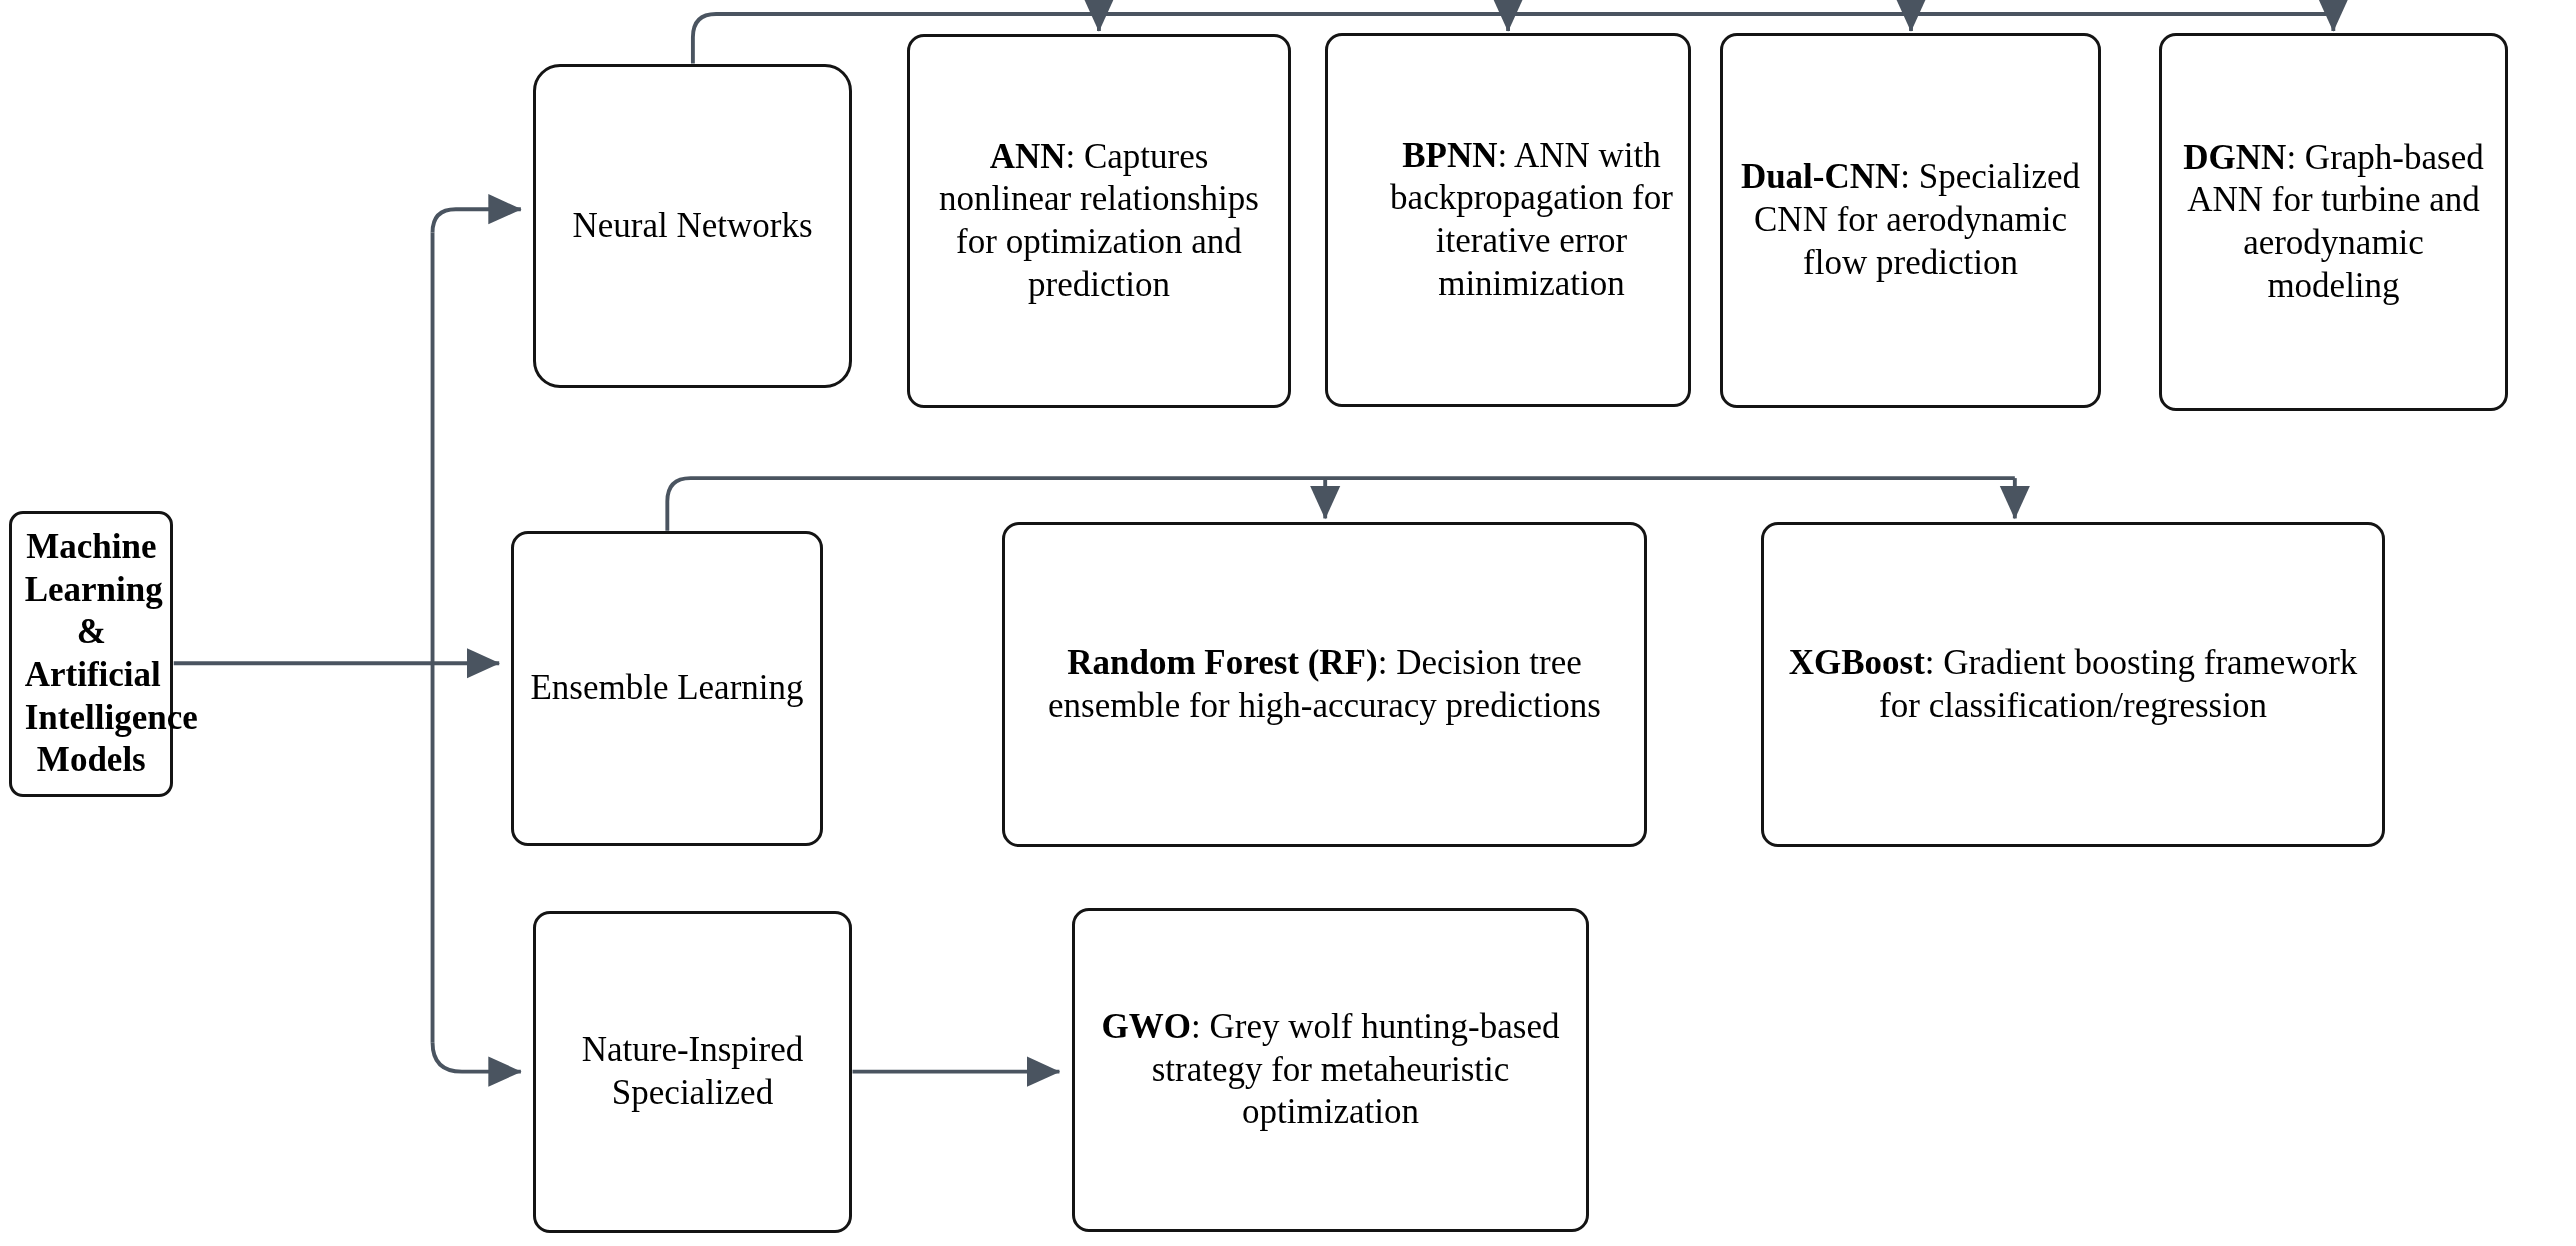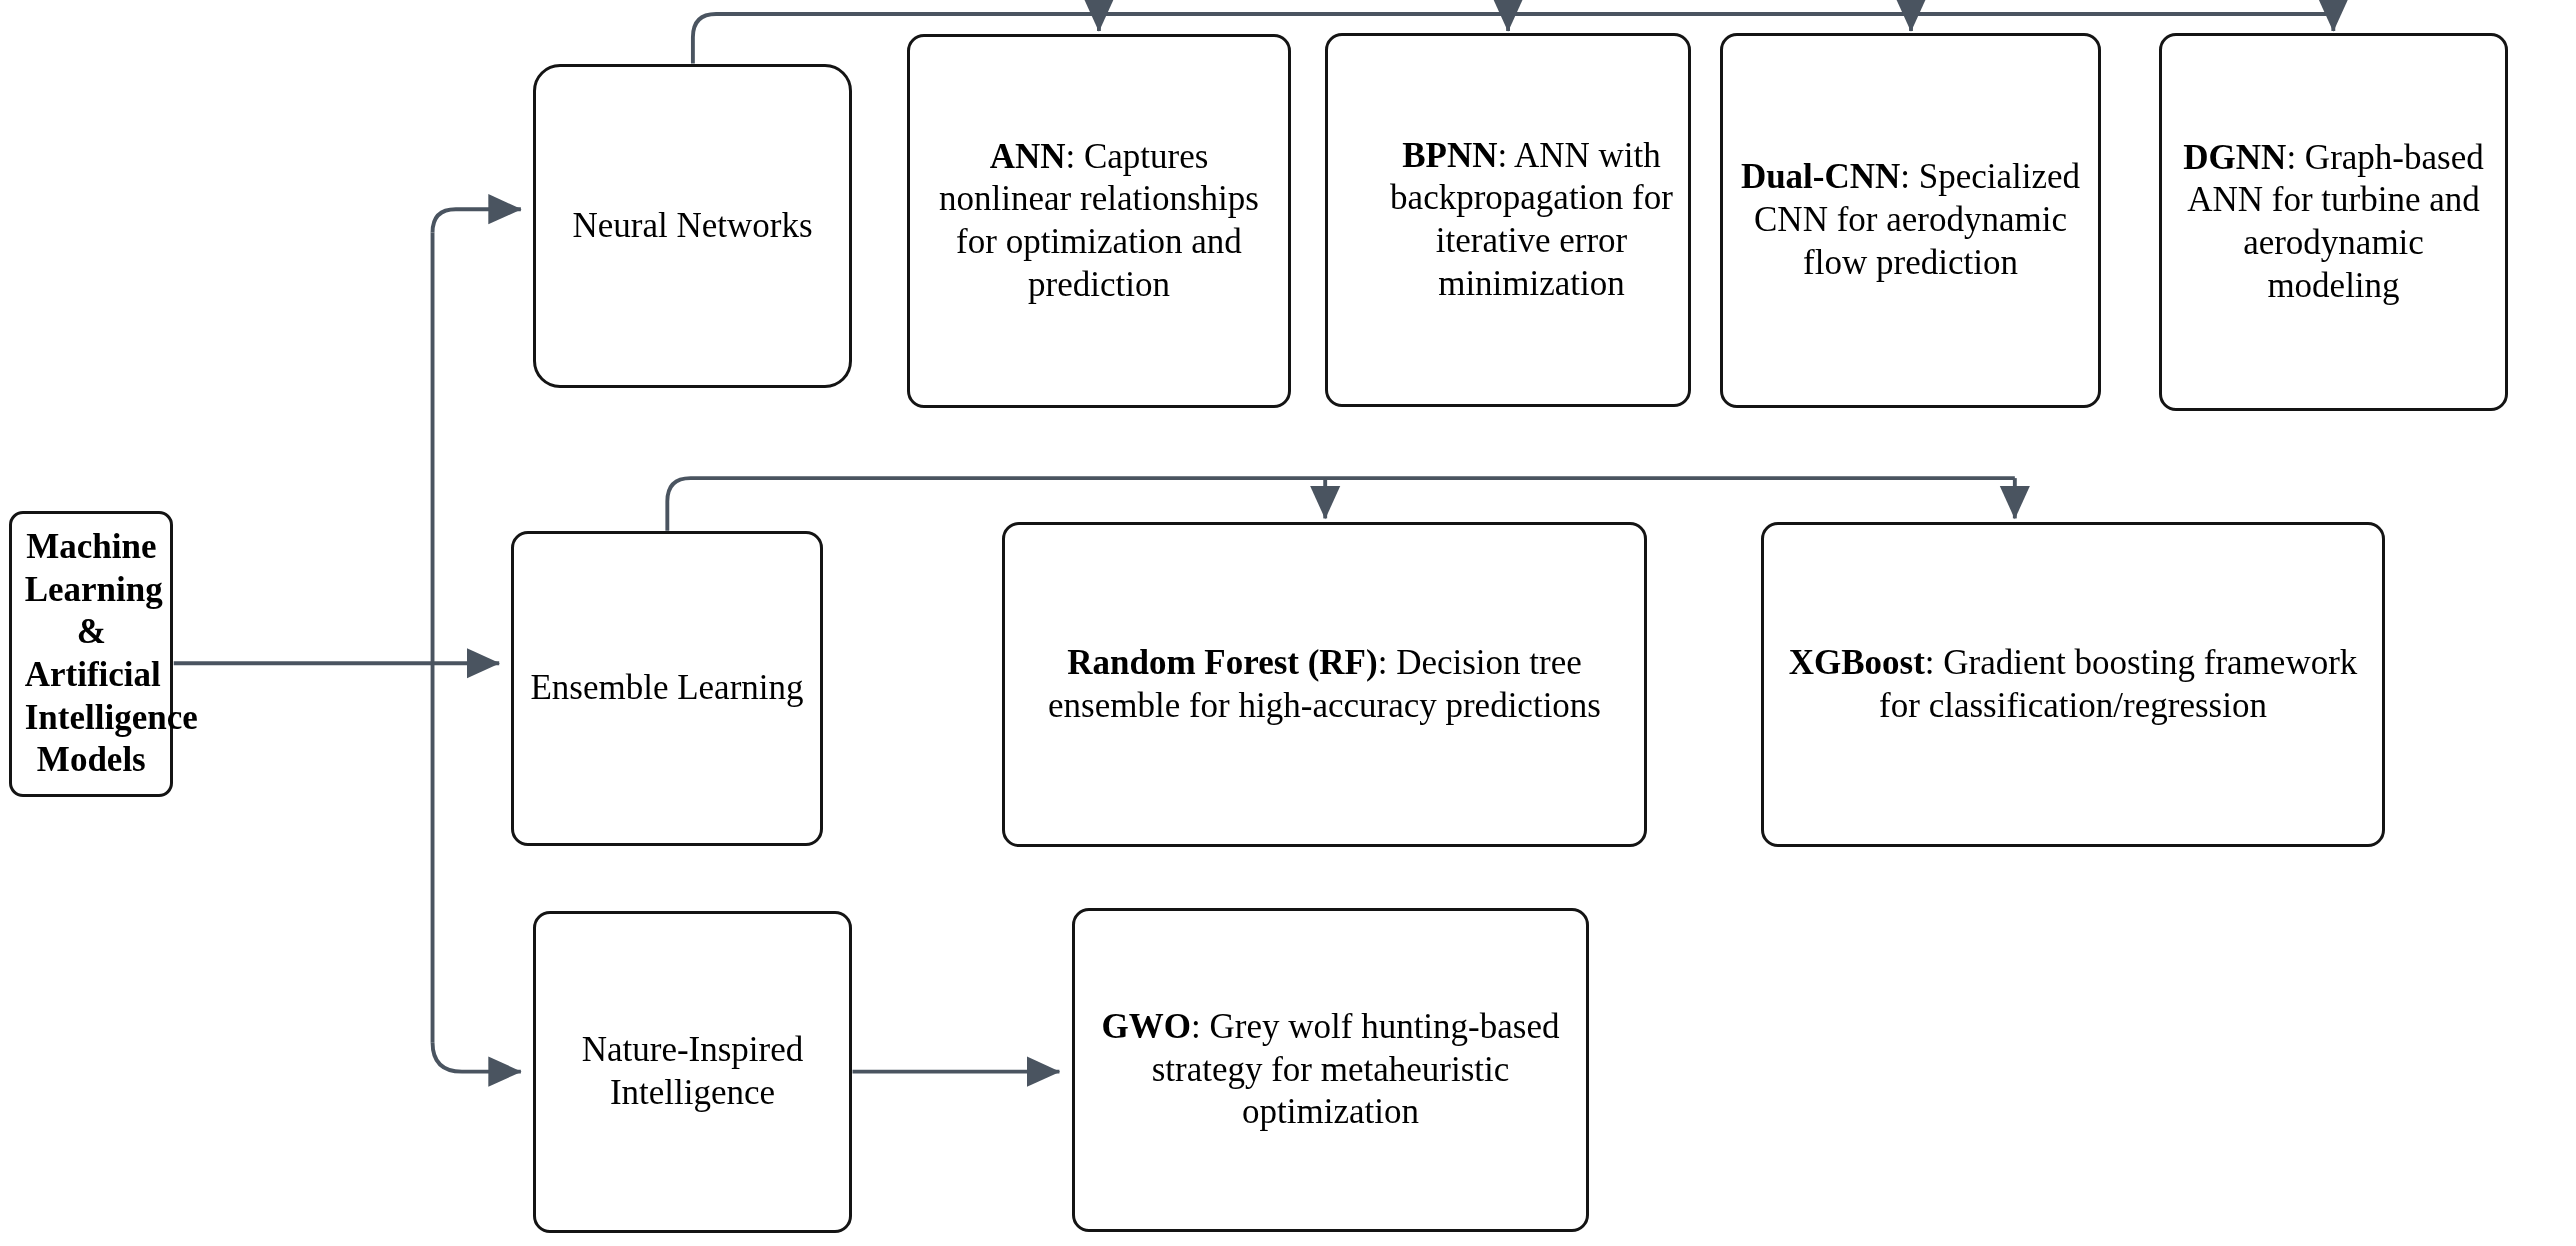--- a/index.html
+++ b/index.html
@@ -116,21 +116,21 @@
 
   <div class="node" id="n-nn">
     <span class="txt">Neural Networks</span>
   </div>
 
   <div class="node" id="n-ens">
     <span class="txt">Ensemble Learning</span>
   </div>
 
   <div class="node" id="n-nio">
-    <span class="txt">Nature-Inspired Intelligence</span>
+    <span class="txt">Nature-Inspired Specialized</span>
   </div>
 
   <div class="node" id="n-ann">
     <span class="txt"><b>ANN</b><span>: Captures nonlinear relationships for optimization and prediction</span></span>
   </div>
 
   <div class="node" id="n-bpnn">
     <span class="txt"><b>BPNN</b><span>: ANN with backpropagation for iterative error minimization</span></span>
   </div>
 

